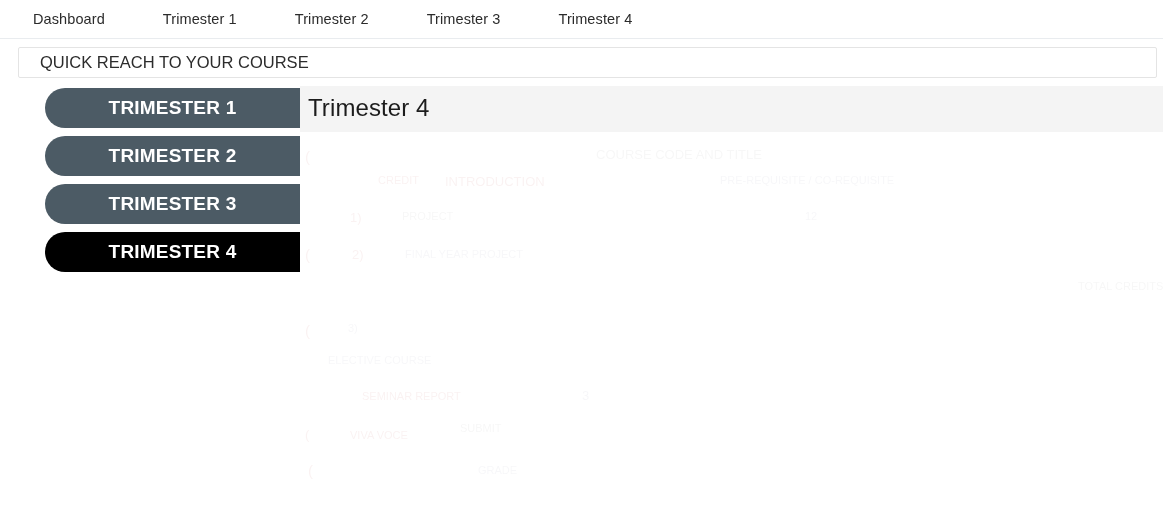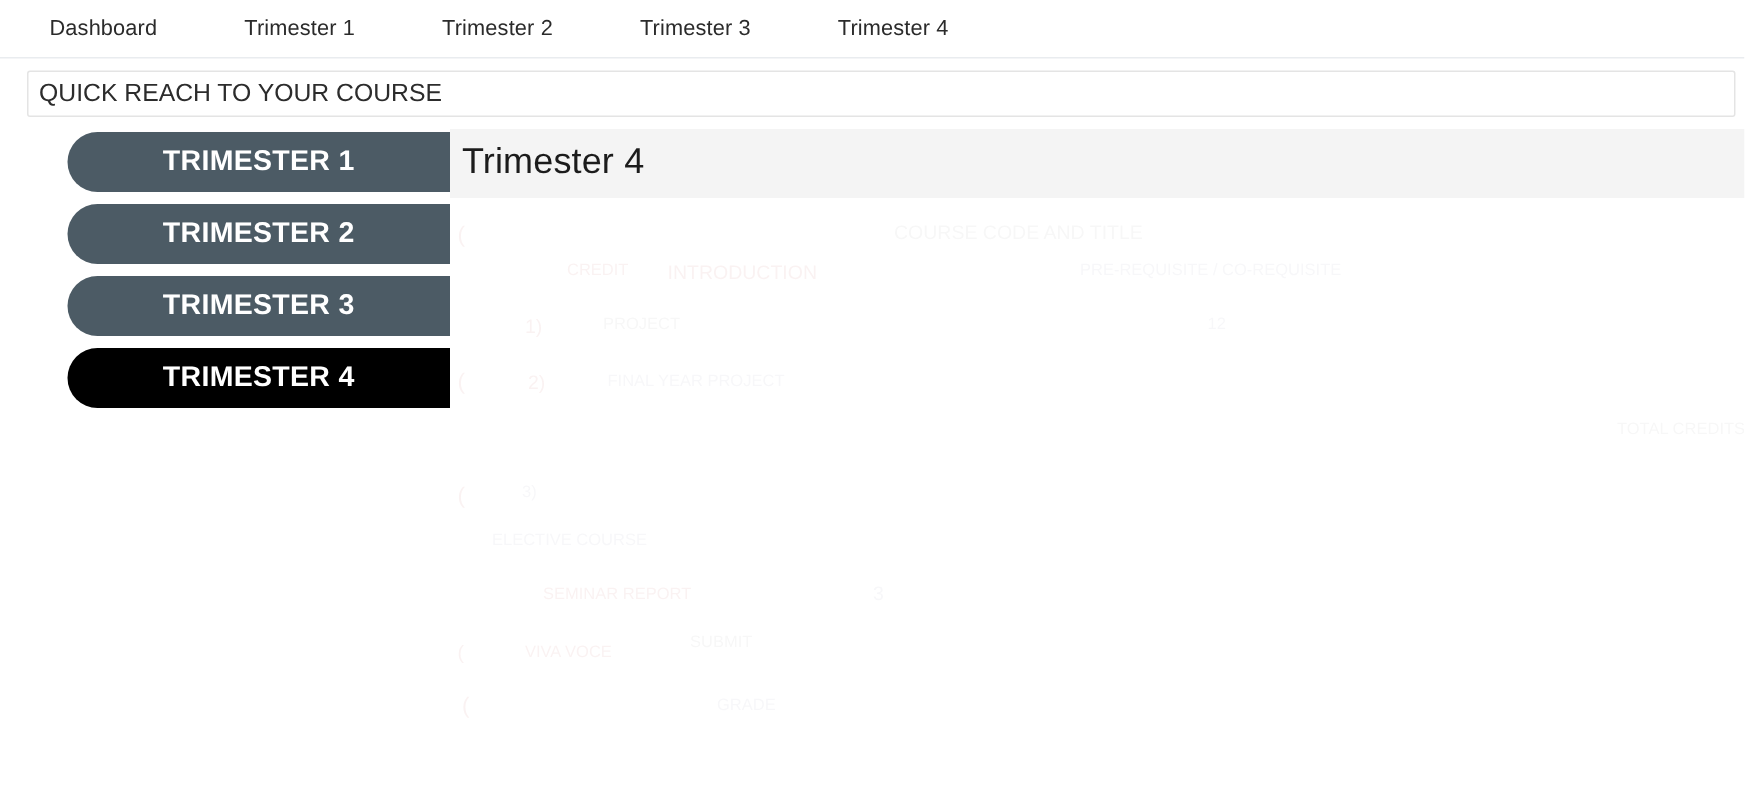--- a/index.html
+++ b/index.html
@@ -47,21 +47,21 @@
   }
   .search-input {
     width: 1139px;
     height: 31px;
     border: 1px solid #e4e4e4;
     border-radius: 2px;
     background: #ffffff;
     font-family: "Liberation Sans", sans-serif;
     font-size: 16.5px;
     color: #2c2c2c;
-    padding: 0 7px;
+    padding: 0 21px;
     outline: none;
     display: block;
   }
   .search-input::placeholder { color: #2c2c2c; }
 
   
   .page-body {
     display: flex;
     align-items: flex-start;
     padding-top: 8px;

